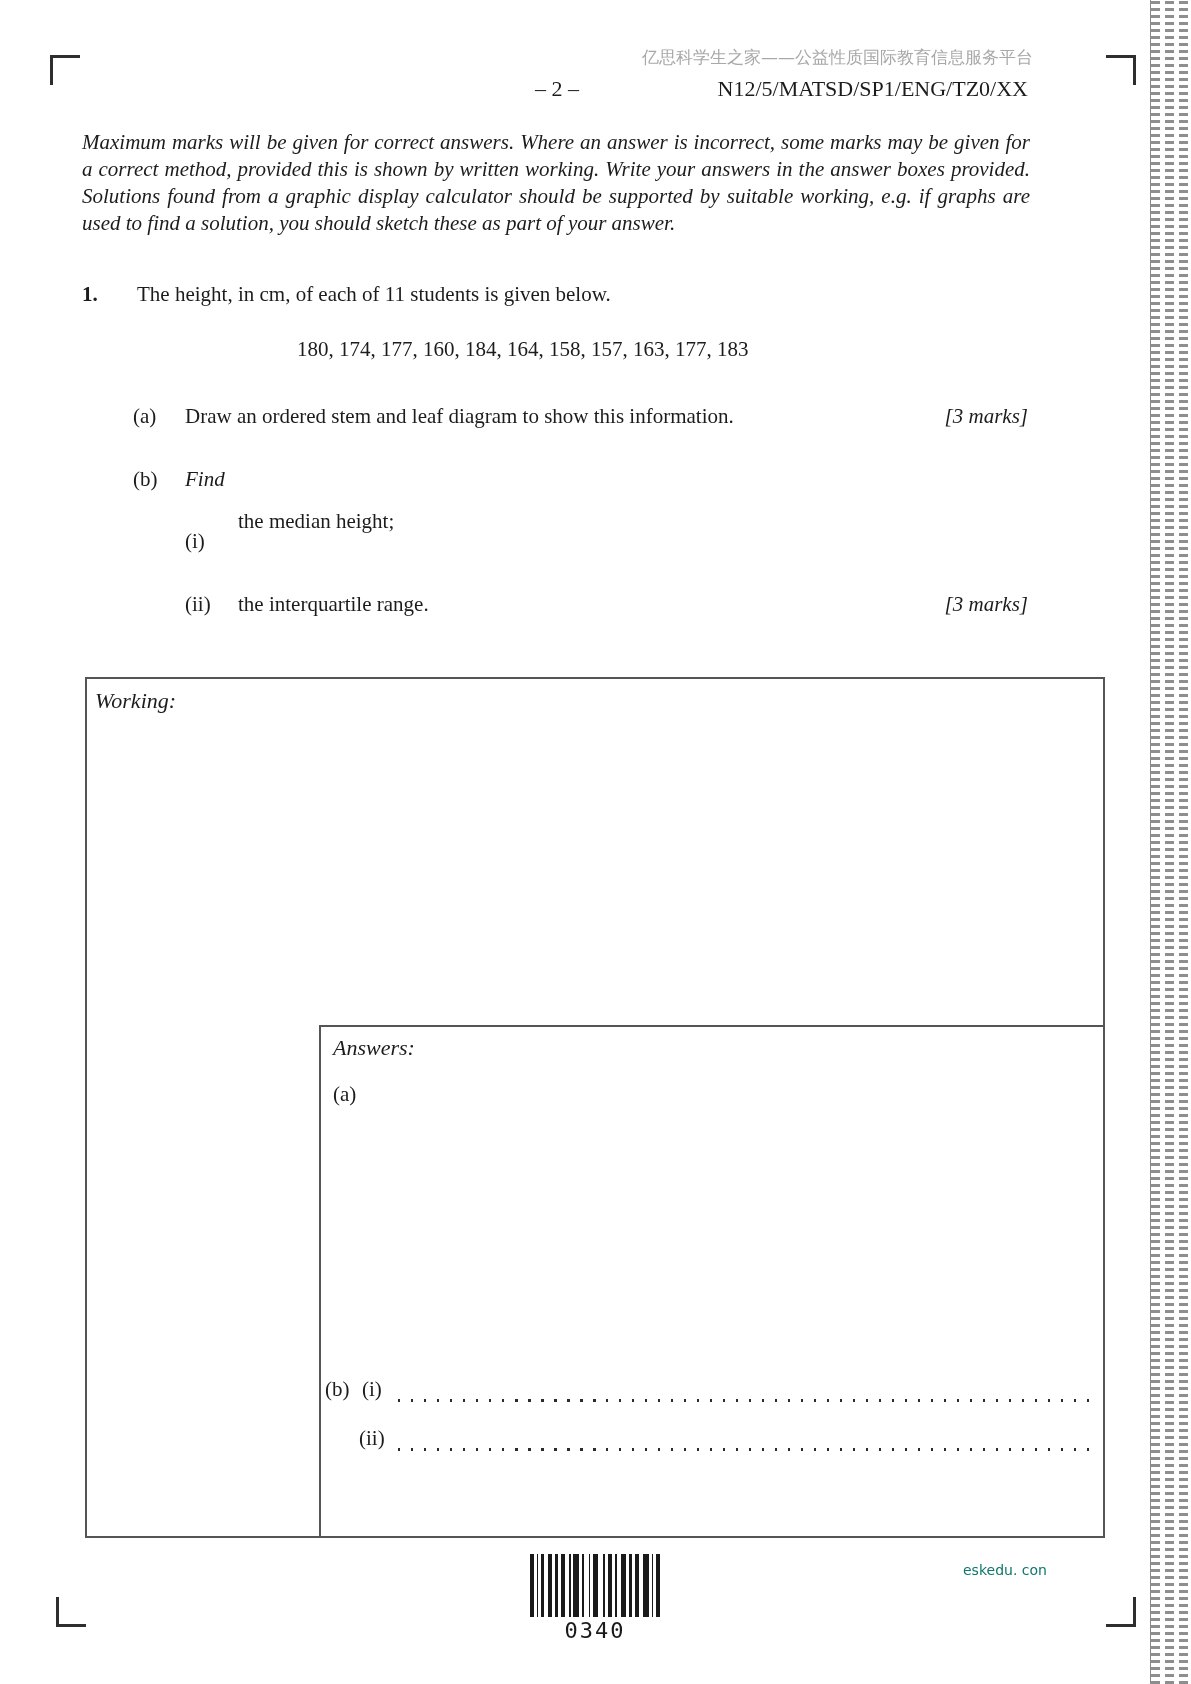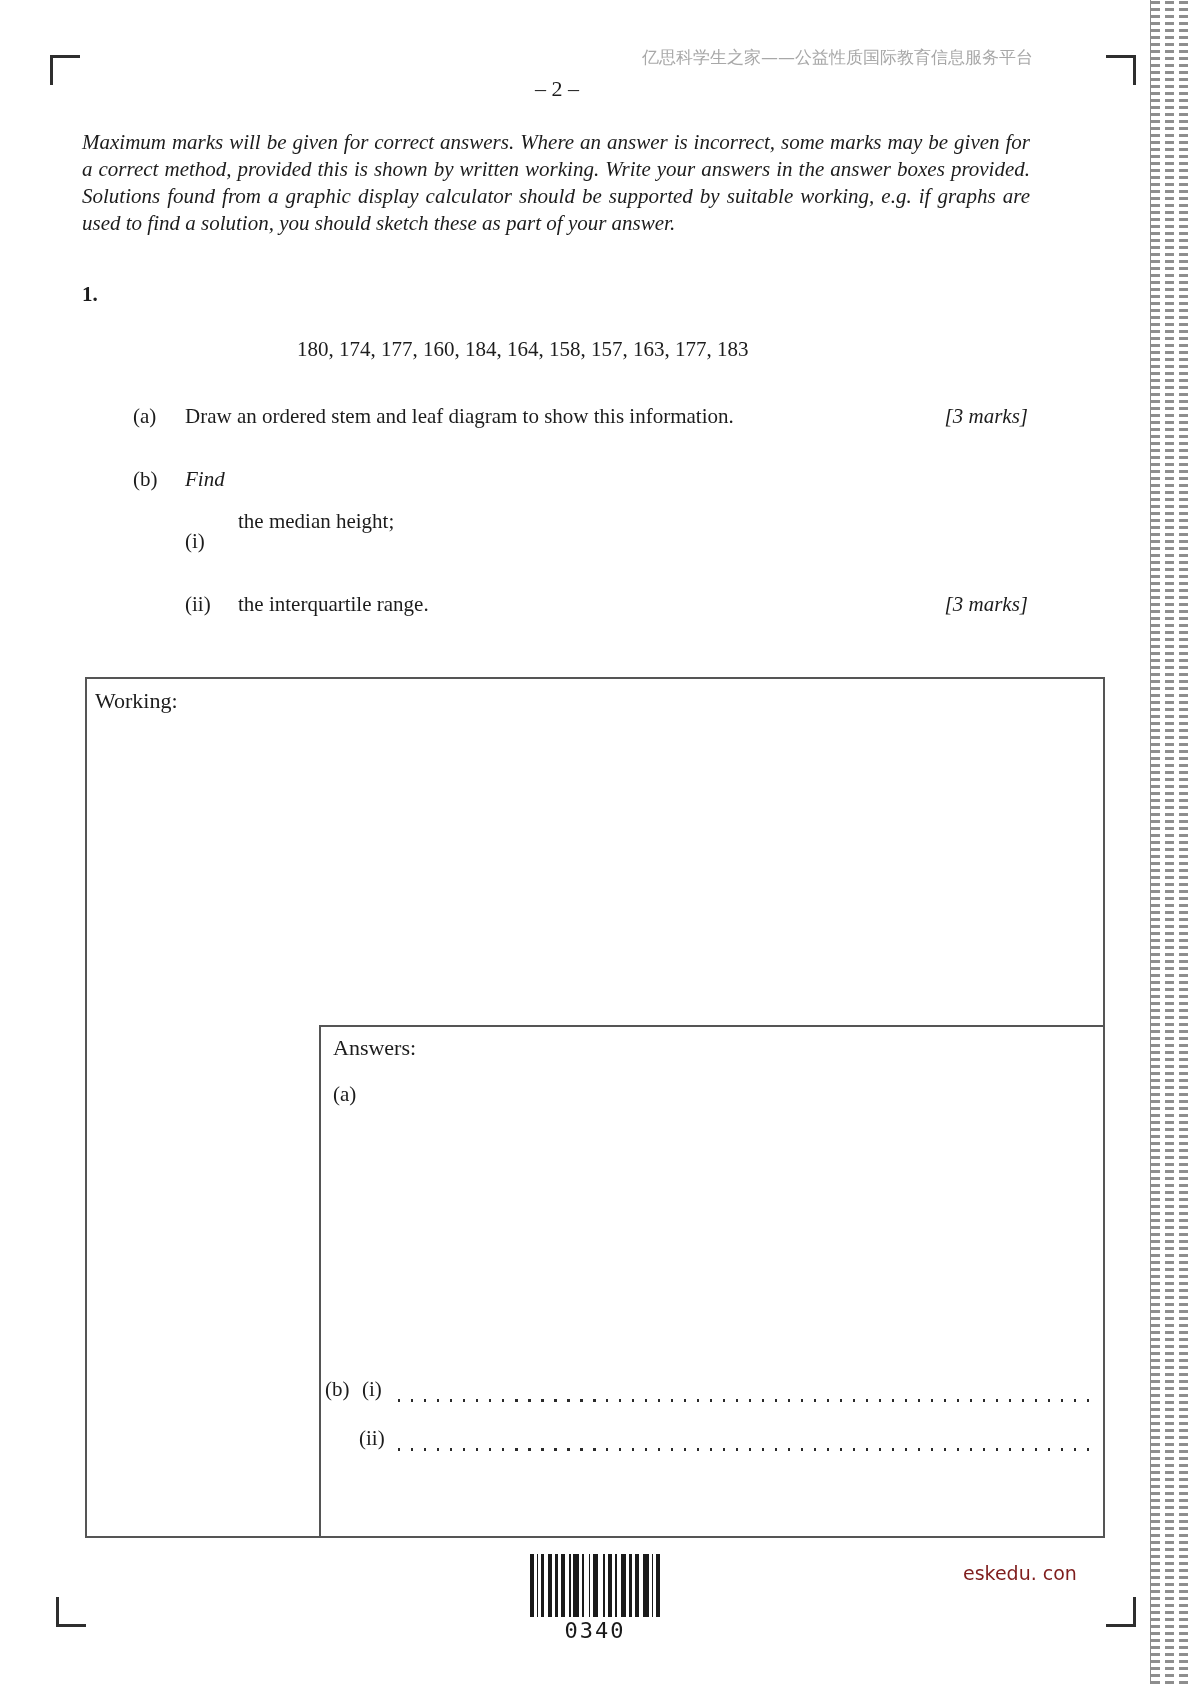--- a/index.html
+++ b/index.html
@@ -7,21 +7,21 @@
   .page {
     position:relative; width:1191px; height:1684px;
     background:#ffffff; overflow:hidden;
     font-family:"Liberation Serif", serif; color:#1c1c1c;
   }
   .abs { position:absolute; }
   .italic { font-style:italic; }
   .bold { font-weight:bold; }
   .body-text { font-size:21px; line-height:26px; }
   .head-text { font-size:22px; }
-  .label-text { font-size:22px; }
+  .label-text { font-size:22px; font-style:italic; }
   .muted-sans { font-family:"DejaVu Sans","Liberation Sans",sans-serif; color:#a8a8a8; }
   .instructions {
     font-size:21px; line-height:27px; font-style:italic;
     text-align:justify;
   }
   .box { border:2px solid #555555; background:transparent; }
   .dotline {
     height:3px;
     background-image:repeating-linear-gradient(90deg, #2b2b2b 0 2.5px, transparent 2.5px 13px);
   }
@@ -38,40 +38,42 @@
       repeating-linear-gradient(0deg, transparent 0 3px, #ffffff 3px 7px),
       repeating-linear-gradient(90deg, #8e8e8e 0 9px, #ffffff 9px 14px);
   }
   .barcode { display:flex; align-items:stretch; }
   .barcode > div { height:100%; flex:none; }
   .barcode-num {
     text-align:center;
     font-family:"DejaVu Sans Mono","Liberation Mono",monospace;
     font-size:22px; letter-spacing:2px; color:#1a1a1a;
   }
-  .site-mark { font-family:"DejaVu Sans","Liberation Sans",sans-serif; font-size:19px; color:#7f1d1d; }
+  .site-mark { font-family:"DejaVu Sans","Liberation Sans",sans-serif; font-size:14px; color:#0f766e; }
 </style>
 </head>
 <body>
 
 <div class="page">
 
   <div class="abs cropmark cm-tl" style="left:50px; top:55px;"></div>
   <div class="abs cropmark cm-tr" style="left:1106px; top:55px;"></div>
   <div class="abs cropmark cm-bl" style="left:56px; top:1597px;"></div>
   <div class="abs cropmark cm-br" style="left:1106px; top:1597px;"></div>
 
   <div class="abs side-strip"></div>
 
   <div class="abs muted-sans" style="top:46px; right:158px; font-size:17px;">亿思科学生之家——公益性质国际教育信息服务平台</div>
   <div class="abs head-text" style="top:76px; left:535px;">– 2 –</div>
+  <div class="abs head-text" style="top:76px; right:163px;">N12/5/MATSD/SP1/ENG/TZ0/XX</div>
 
   <div class="abs instructions" style="top:129px; left:82px; width:948px;">Maximum marks will be given for correct answers.  Where an answer is incorrect, some marks may be given for a correct method, provided this is shown by written working.  Write your answers in the answer boxes provided.  Solutions found from a graphic display calculator should be supported by suitable working, e.g. if graphs are used to find a solution, you should sketch these as part of your answer.</div>
 
   <div class="abs body-text bold" style="top:281px; left:82px;">1.</div>
+  <div class="abs body-text" style="top:281px; left:137px;">The height, in cm, of each of 11 students is given below.</div>
   <div class="abs body-text" style="top:336px; left:297px;">180, 174, 177, 160, 184, 164, 158, 157, 163, 177, 183</div>
 
   <div class="abs body-text" style="top:403px; left:133px;">(a)</div>
   <div class="abs body-text" style="top:403px; left:185px;">Draw an ordered stem and leaf diagram to show this information.</div>
   <div class="abs body-text italic" style="top:403px; right:163px;">[3 marks]</div>
 
   <div class="abs body-text" style="top:466px; left:133px;">(b)</div>
   <div class="abs body-text" style="top:466px; left:185px;font-style:italic;">Find</div>
 
   <div class="abs body-text" style="top:528px; left:185px;">(i)</div>

